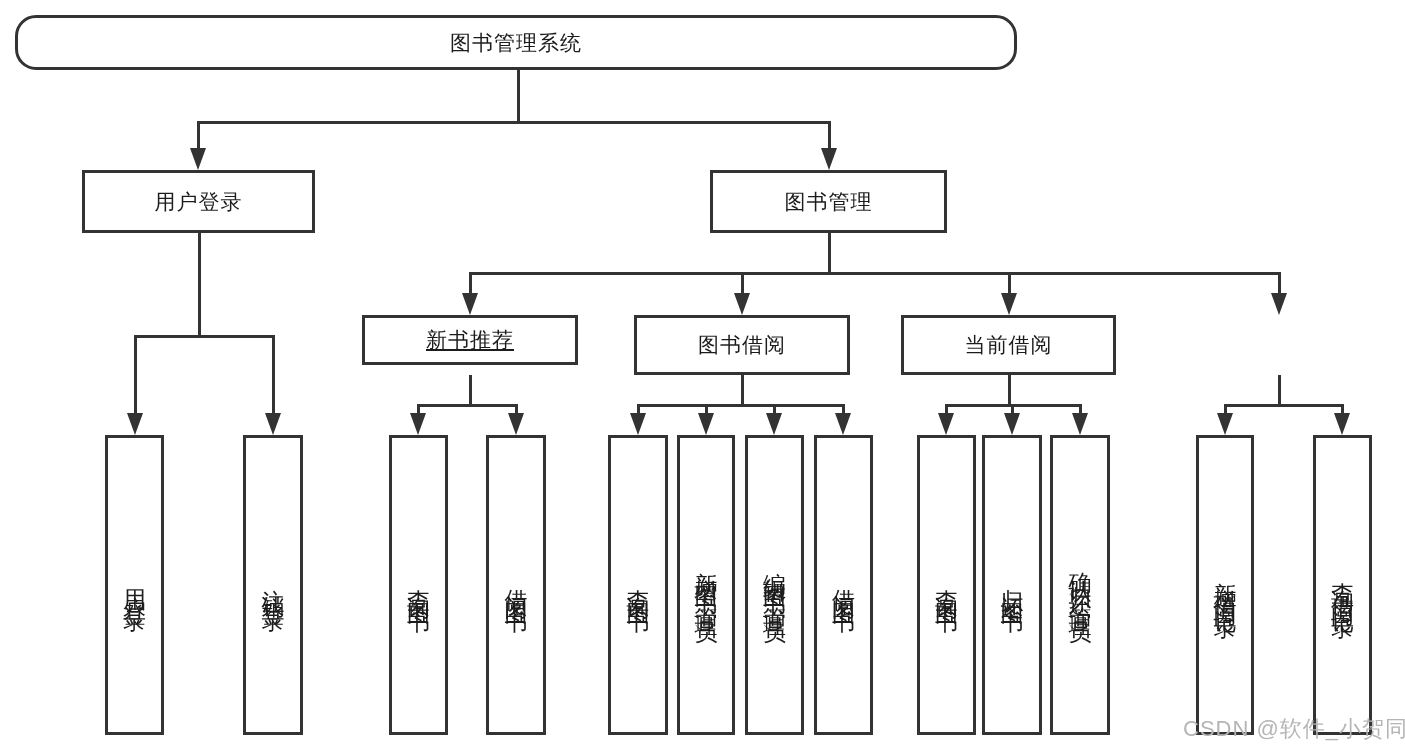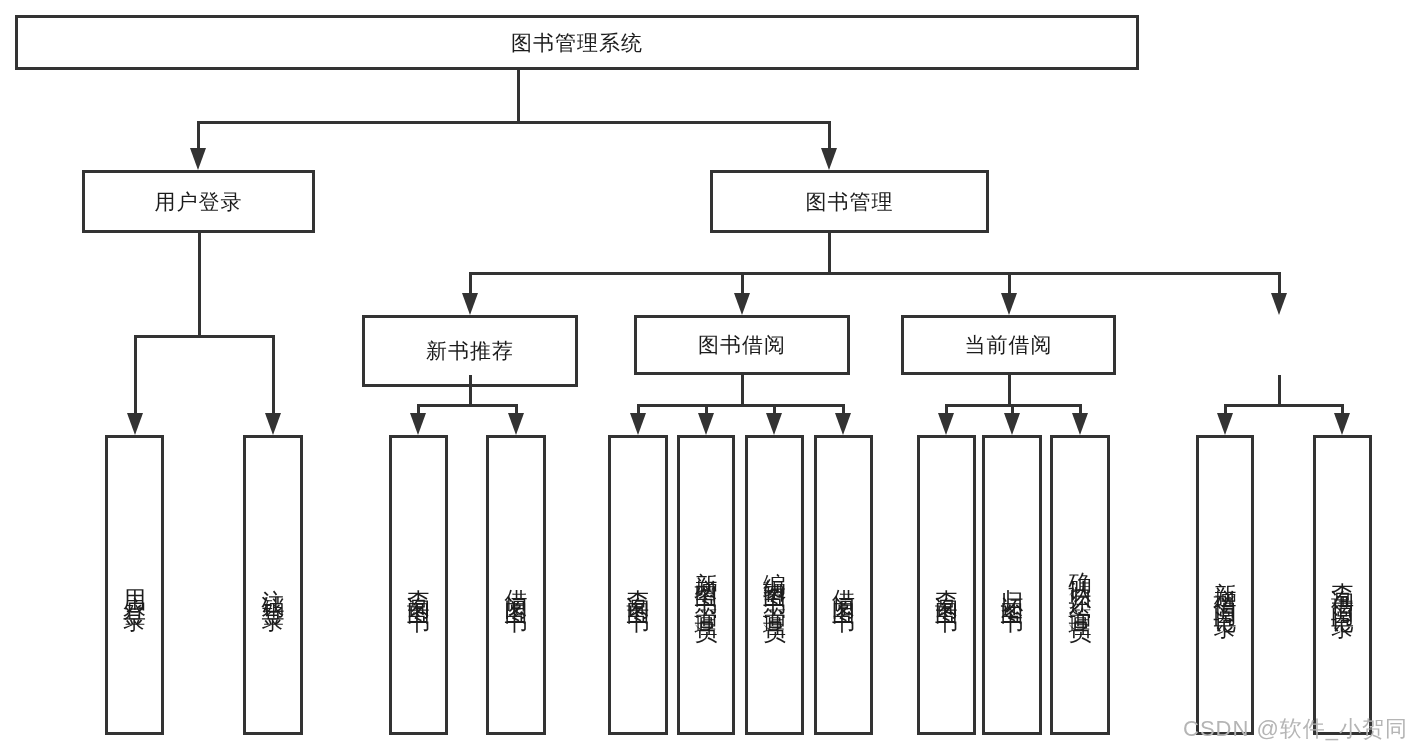--- a/index.html
+++ b/index.html
@@ -61,26 +61,26 @@
     white-space: nowrap;
     z-index: 10;
     letter-spacing: 1px;
   }
 </style>
 </head>
 <body>
 
 <div id="canvas">
 
-  <div class="node hbox root-box" style="left:15px; top:15px; width:1124px; height:55px;">图书管理系统</div>
+  <div class="node hbox root-box" style="left:15px; top:15px; width:1002px; height:55px;border-radius:21px;">图书管理系统</div>
 
   <div class="node hbox" style="left:82px; top:170px; width:233px; height:63px;">用户登录</div>
-  <div class="node hbox" style="left:710px; top:170px; width:279px; height:63px;">图书管理</div>
+  <div class="node hbox" style="left:710px; top:170px; width:237px; height:63px;">图书管理</div>
 
-  <div class="node hbox" style="left:362px; top:315px; width:216px; height:72px;">新书推荐</div>
+  <div class="node hbox" style="left:362px; top:315px; width:216px; height:50px;text-decoration:underline;">新书推荐</div>
   <div class="node hbox" style="left:634px; top:315px; width:216px; height:60px;">图书借阅</div>
   <div class="node hbox" style="left:901px; top:315px; width:215px; height:60px;">当前借阅</div>
 
   <div class="node vbox" style="left:105px; top:435px; width:59px; height:300px;">用户登录</div>
   <div class="node vbox" style="left:243px; top:435px; width:60px; height:300px;">注销登录</div>
 
   <div class="node vbox" style="left:389px; top:435px; width:59px; height:300px;">查询图书</div>
   <div class="node vbox" style="left:486px; top:435px; width:60px; height:300px;">借阅图书</div>
 
   <div class="node vbox" style="left:608px; top:435px; width:60px; height:300px;">查询图书</div>

